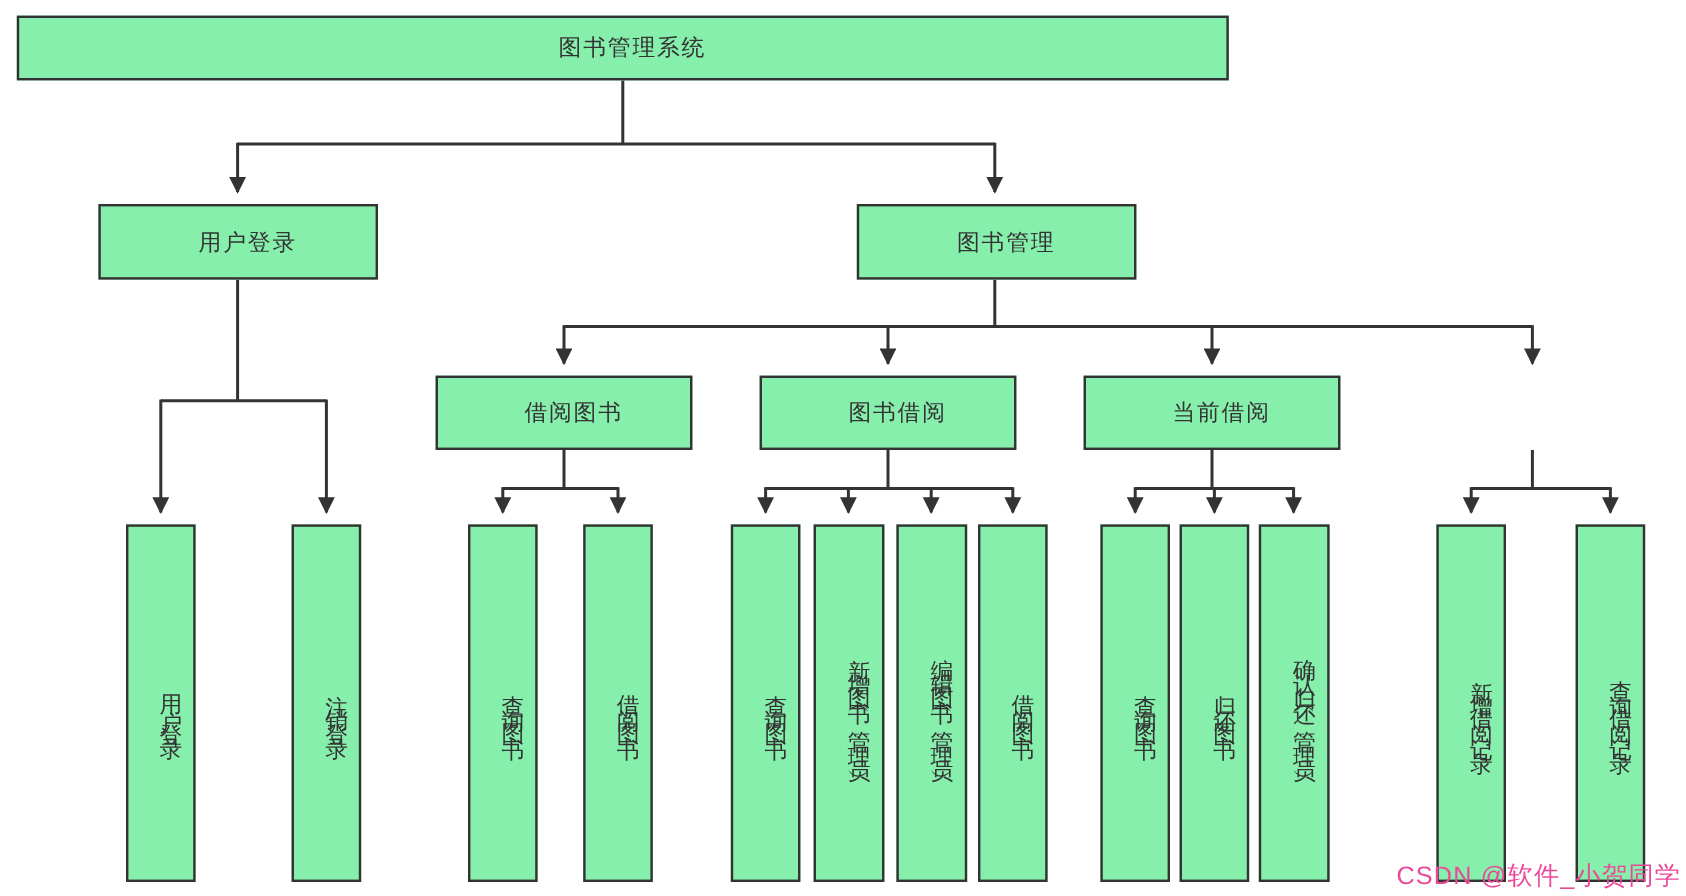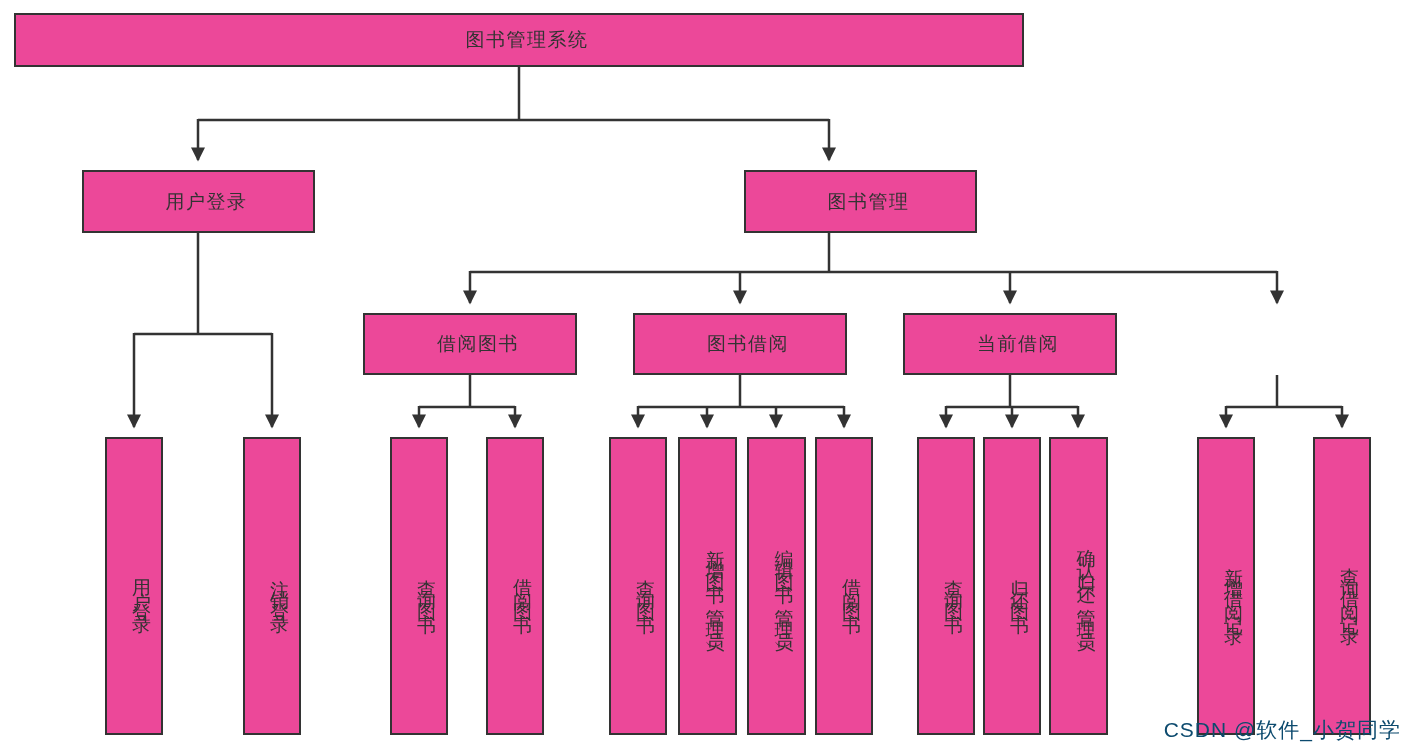--- a/index.html
+++ b/index.html
@@ -7,42 +7,42 @@
     position:relative;
     width:1405px;height:747px;
     background:#ffffff;
     font-family:"Liberation Sans","DejaVu Sans",sans-serif;
     overflow:hidden;
   }
   .connectors{position:absolute;left:0;top:0;z-index:1;}
   .box{
     position:absolute;
     box-sizing:border-box;
-    background:#ec4899;
+    background:#86efac;
     border:2.5px solid #333333;
     color:#333333;
     display:flex;align-items:center;justify-content:center;
     z-index:2;
     padding-left:16px;
   }
   .hbox{font-size:19px;letter-spacing:1.5px;text-align:center;}
   .vbox{
     font-size:19px;
     writing-mode:vertical-rl;
     text-orientation:mixed;
     letter-spacing:12px;
     line-height:1;
     text-align:center;
     padding-top:4px;
   }
   .watermark{
     position:absolute;
     right:4px;top:716px;
     font-size:21px;
-    color:#0c4a6e;
+    color:#ec4899;
     letter-spacing:1px;
     z-index:3;
     white-space:nowrap;
   }
 </style>
 </head>
 <body>
 
 <div class="canvas">
 
@@ -92,21 +92,21 @@
       <line x1="1277" y1="375" x2="1277" y2="407"></line>
       <line x1="1226" y1="407" x2="1342" y2="407"></line>
       <line x1="1226" y1="406" x2="1226" y2="427" marker-end="url(#arrow)"></line>
       <line x1="1342" y1="406" x2="1342" y2="427" marker-end="url(#arrow)"></line>
     </g>
   </svg>
 
   <div class="box hbox" style="left:14px;top:13px;width:1010px;height:54px">图书管理系统</div>
 
   <div class="box hbox" style="left:82px;top:170px;width:233px;height:63px">用户登录</div>
-  <div class="box hbox" style="left:744px;top:170px;width:233px;height:63px">图书管理</div>
+  <div class="box hbox" style="left:714px;top:170px;width:233px;height:63px">图书管理</div>
 
   <div class="box hbox" style="left:363px;top:313px;width:214px;height:62px">借阅图书</div>
   <div class="box hbox" style="left:903px;top:313px;width:214px;height:62px">当前借阅</div>
   <div class="box hbox" style="left:633px;top:313px;width:214px;height:62px">图书借阅</div>
 
   <div class="box vbox" style="left:105px;top:437px;width:58px;height:298px">用户登录</div>
   <div class="box vbox" style="left:243px;top:437px;width:58px;height:298px">注销登录</div>
 
   <div class="box vbox" style="left:390px;top:437px;width:58px;height:298px">查询图书</div>
   <div class="box vbox" style="left:486px;top:437px;width:58px;height:298px">借阅图书</div>

